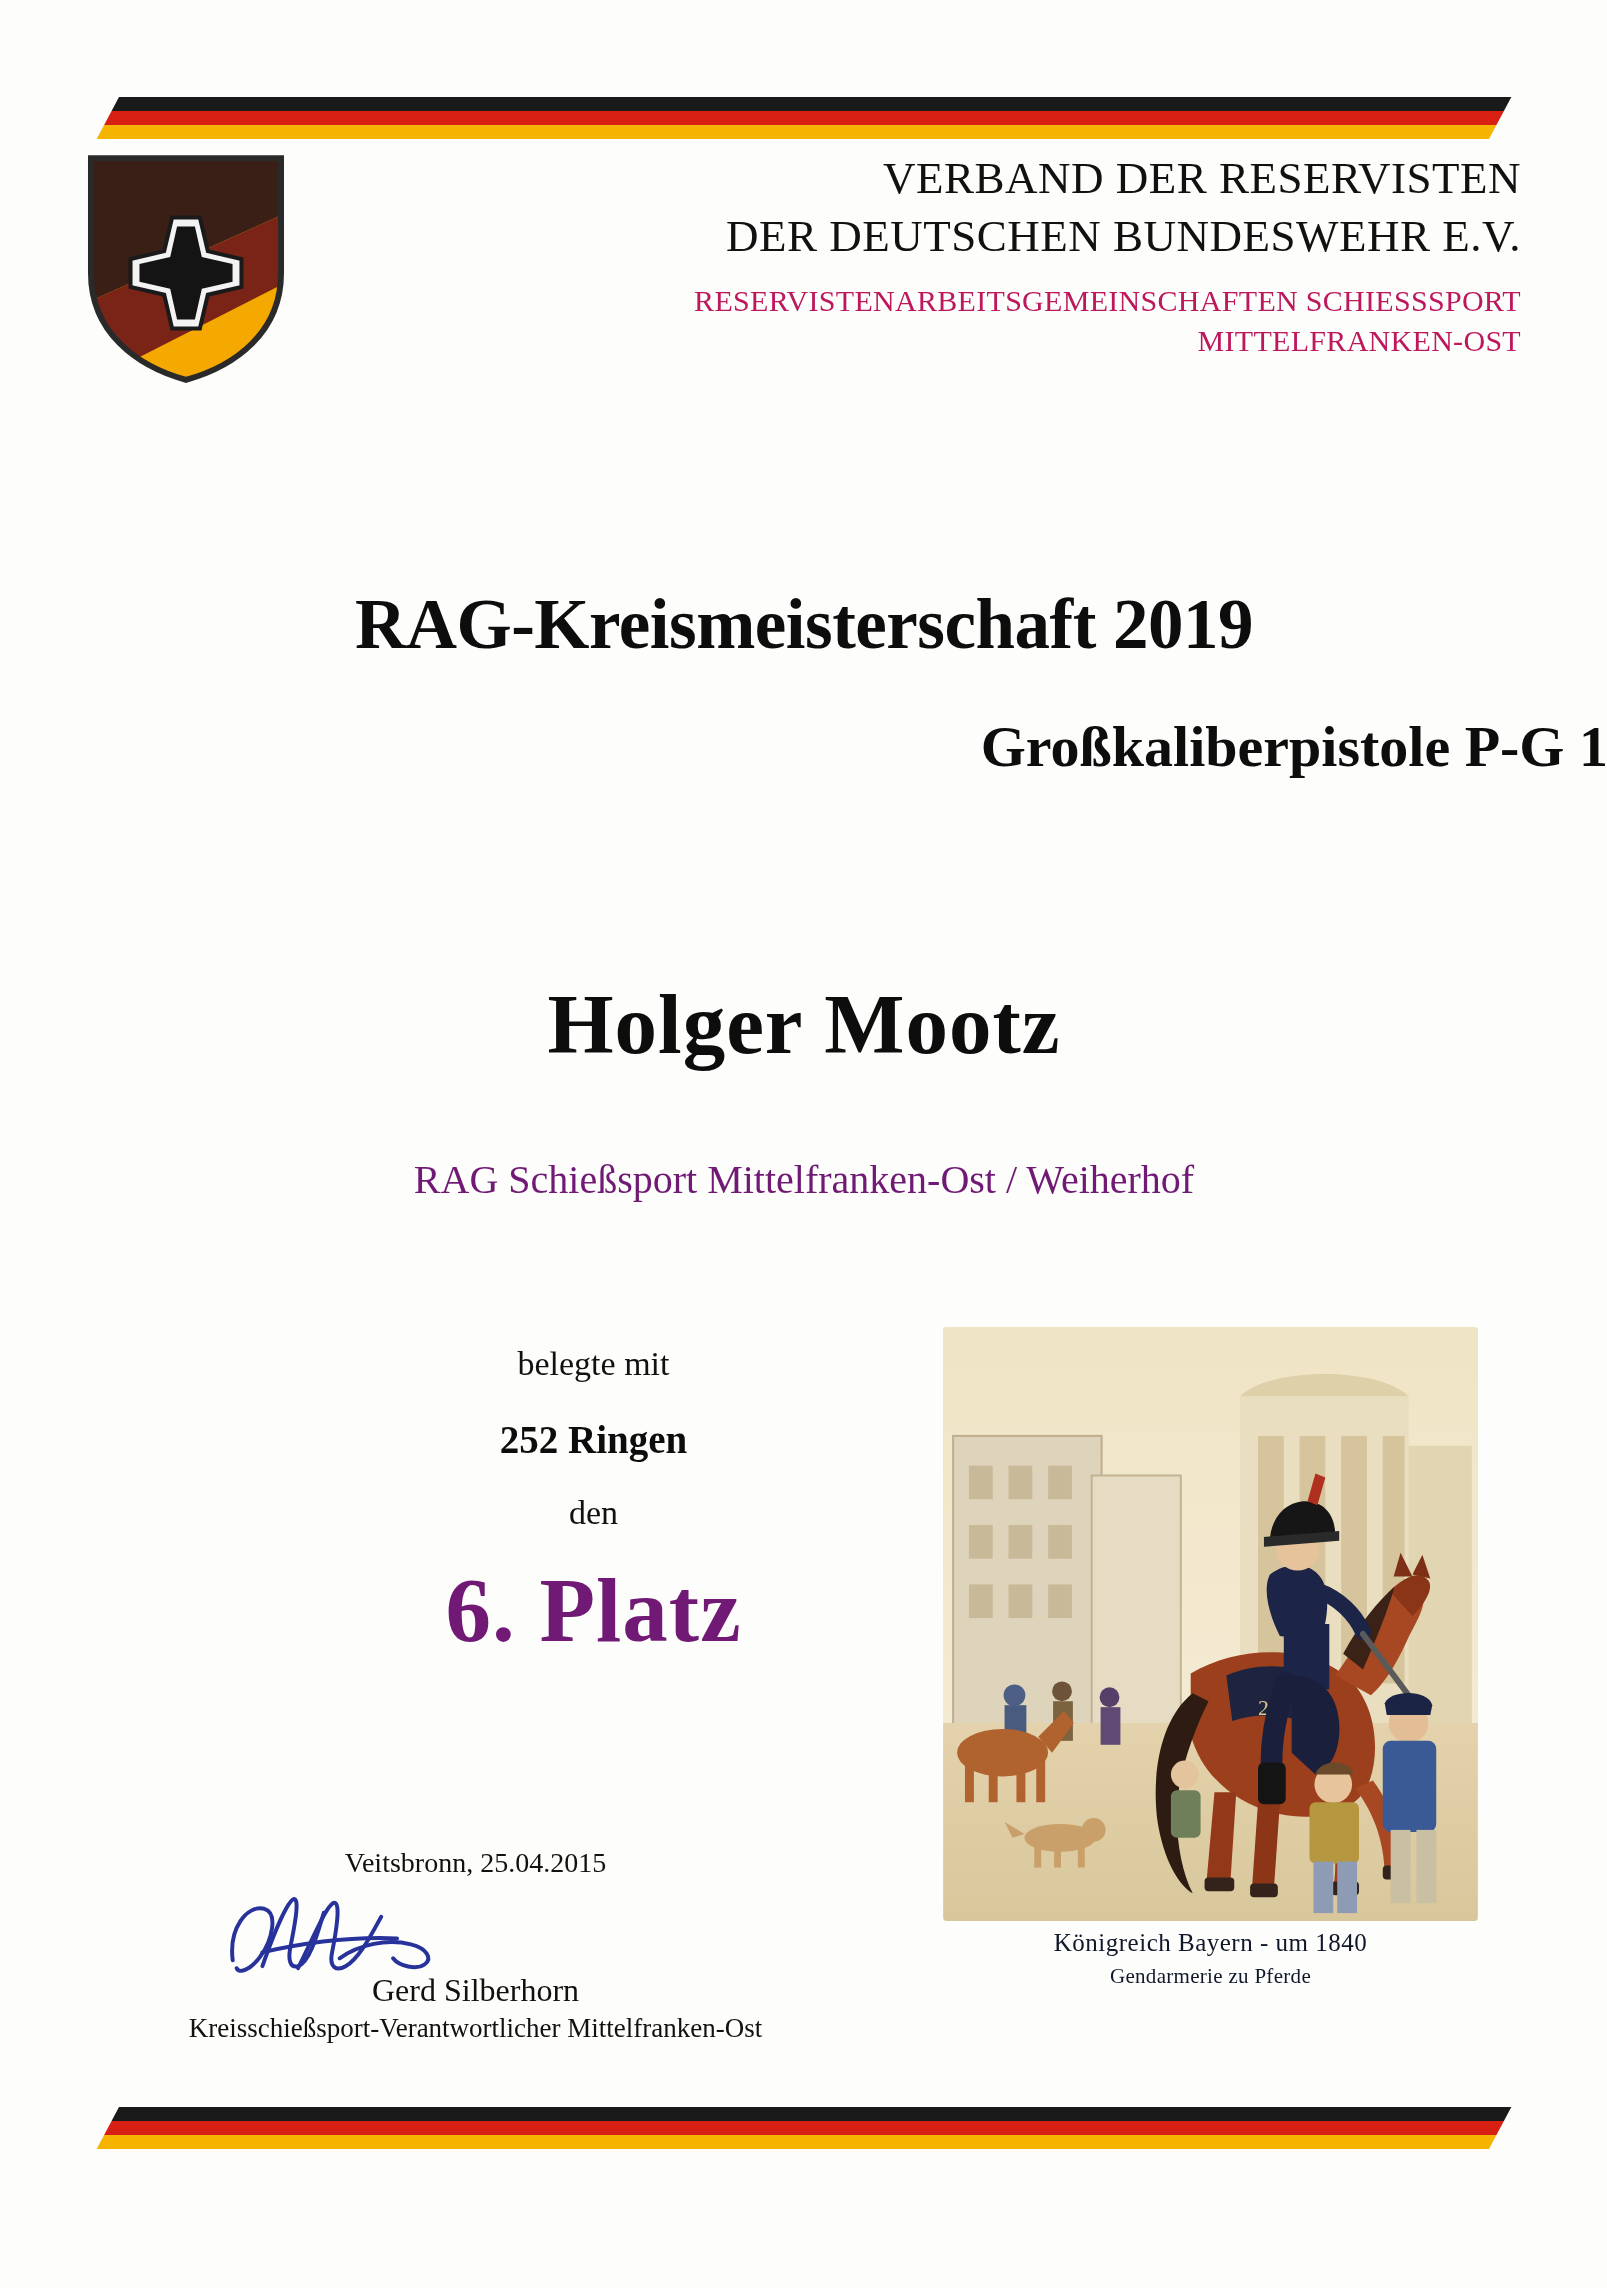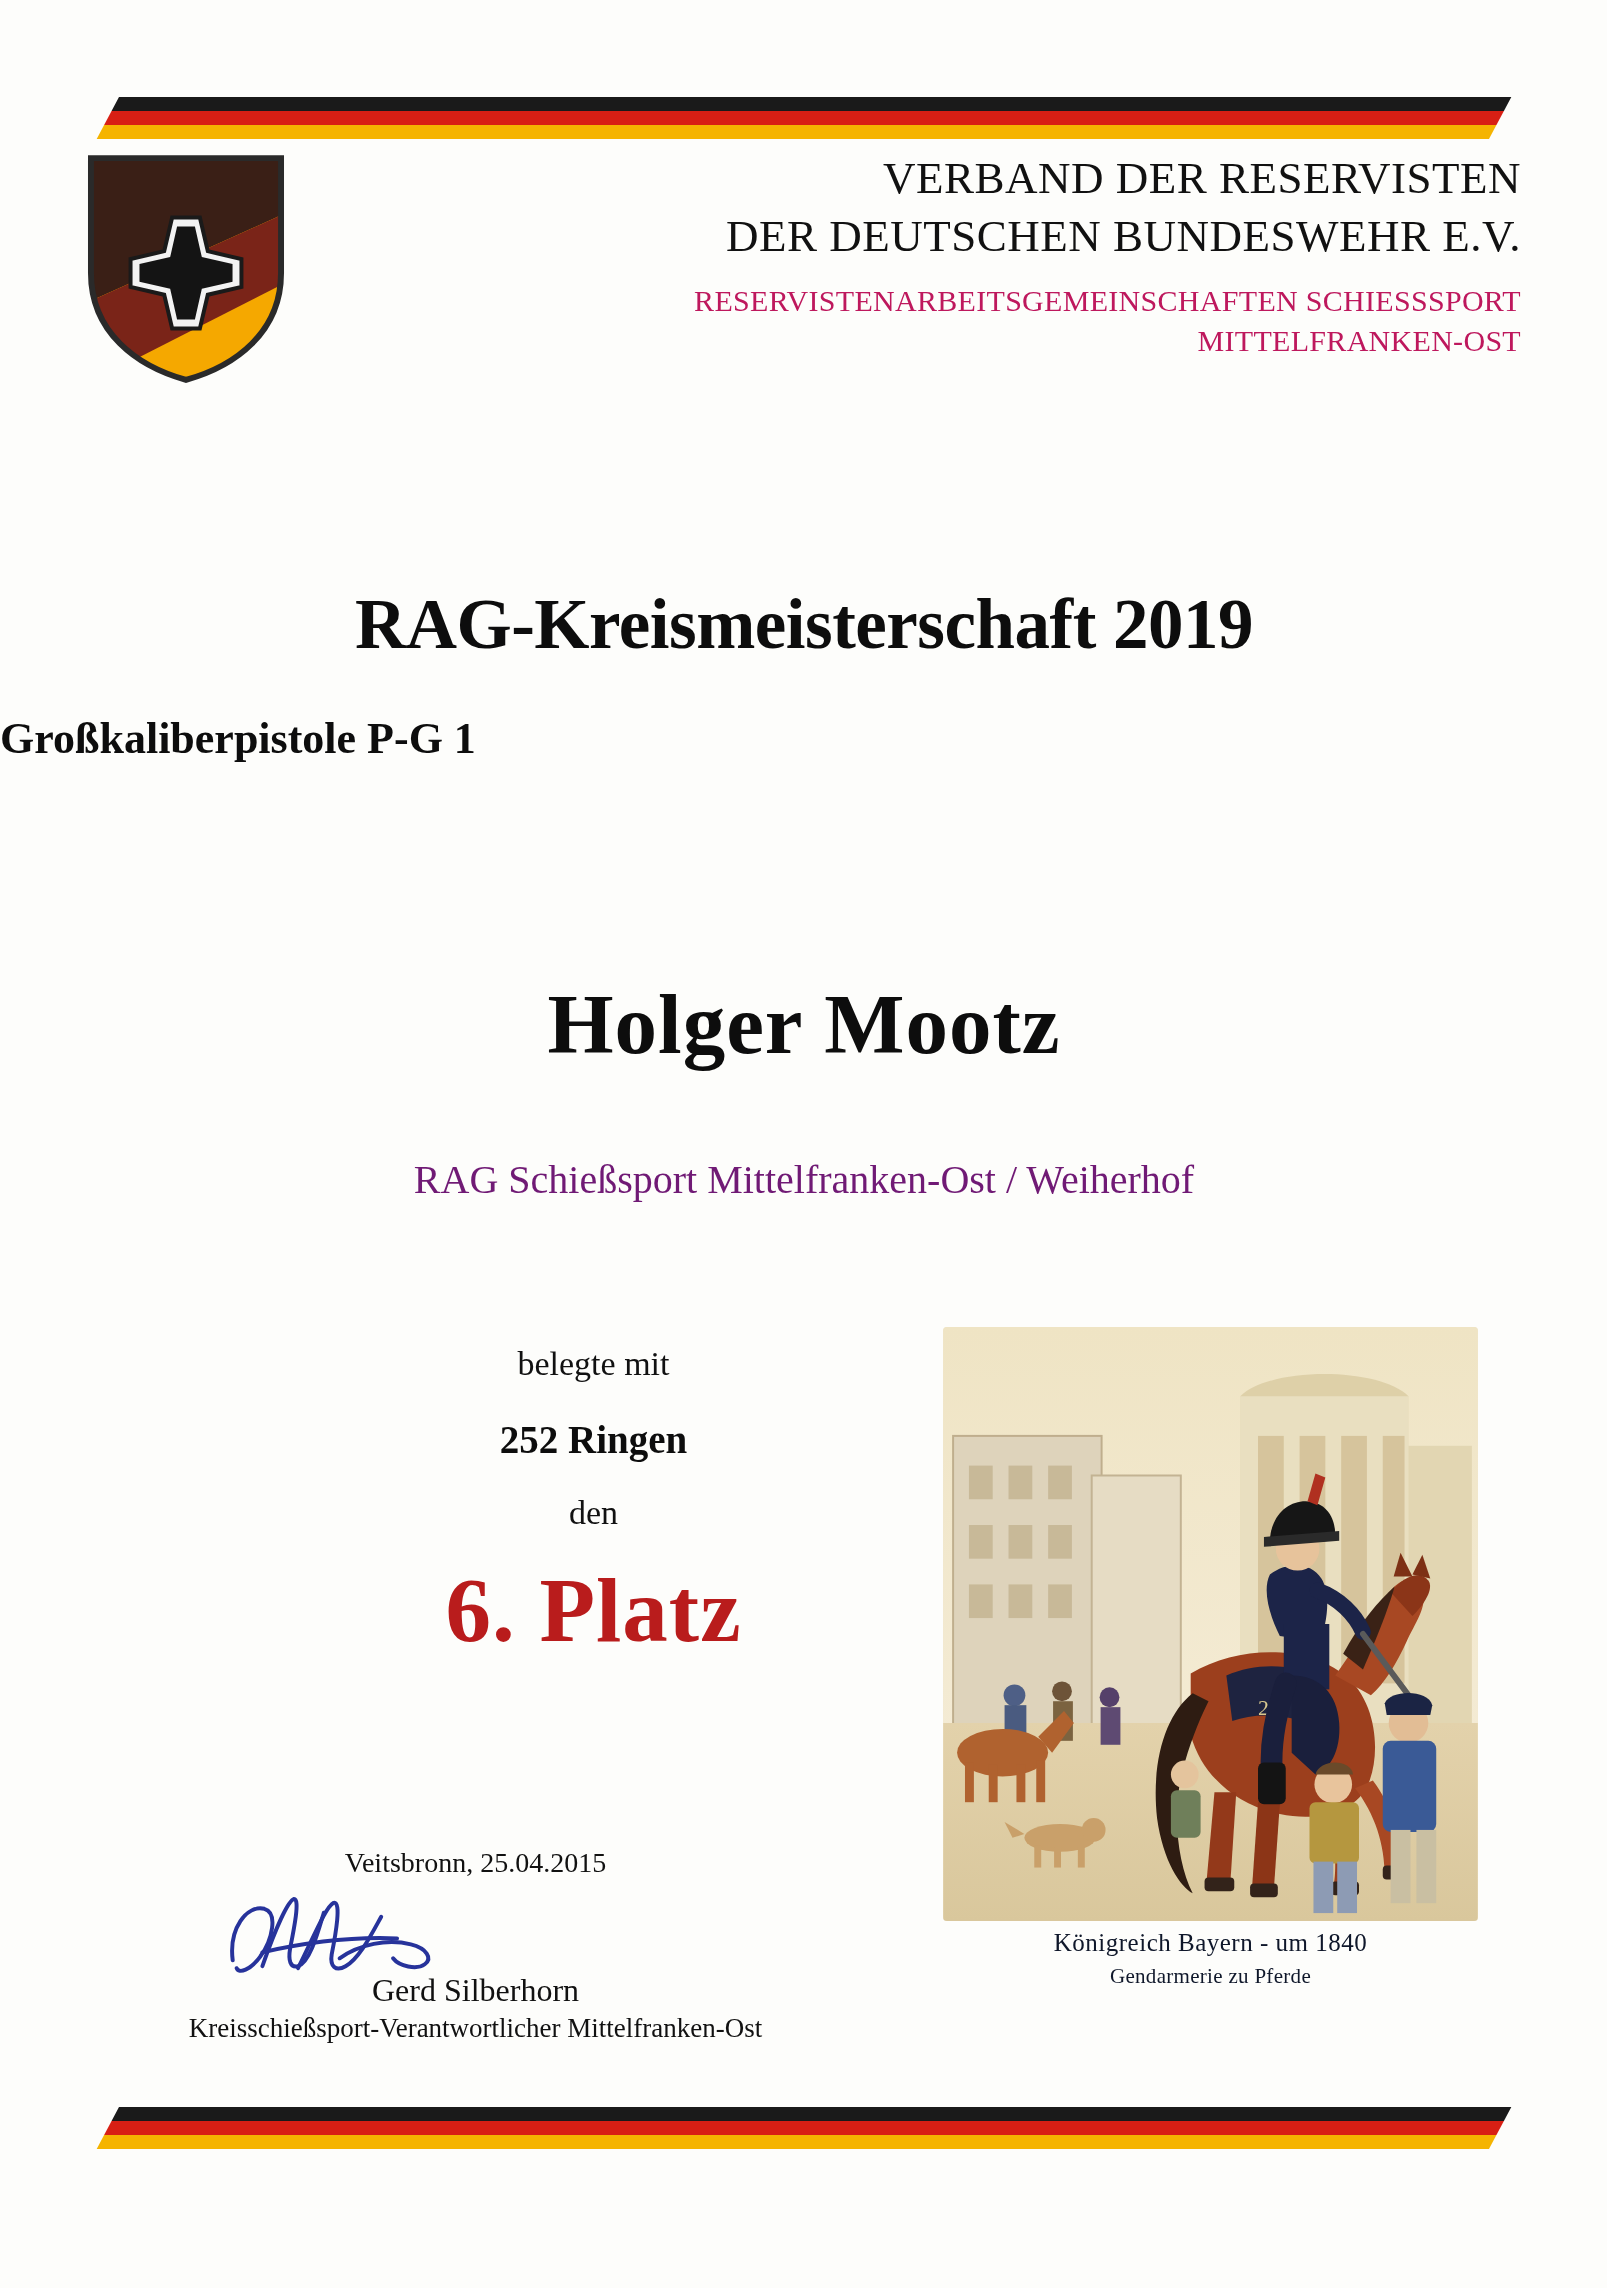--- a/index.html
+++ b/index.html
@@ -111,24 +111,24 @@
     font-family: "Liberation Serif", serif;
     font-weight: bold;
     font-size: 71px;
     letter-spacing: -0.5px;
     color: #0d0d0d;
   }
   .title-sub {
     position: absolute;
     left: 0; top: 713px;
     width: 1608px;
-    text-align: left;
+    text-align: right;
     font-family: "Liberation Serif", serif;
     font-weight: bold;
-    font-size: 44px;
+    font-size: 58px;
     color: #0d0d0d;
   }
 
   .recipient-name {
     position: absolute;
     left: 0; top: 975px;
     width: 1608px;
     text-align: center;
     font-family: "Liberation Serif", serif;
     font-weight: bold;
@@ -169,21 +169,21 @@
   .result-mid {
     margin-top: 32px;
     font-size: 34px;
     color: #111;
   }
   .result-place {
     margin-top: 26px;
     font-size: 91px;
     font-weight: bold;
     letter-spacing: 1px;
-    color: #b91c1c;
+    color: #701a75;
   }
 
   
   .sig-area {
     position: absolute;
     left: 149px;
     top: 1847px;
     width: 653px;
     text-align: center;
   }

